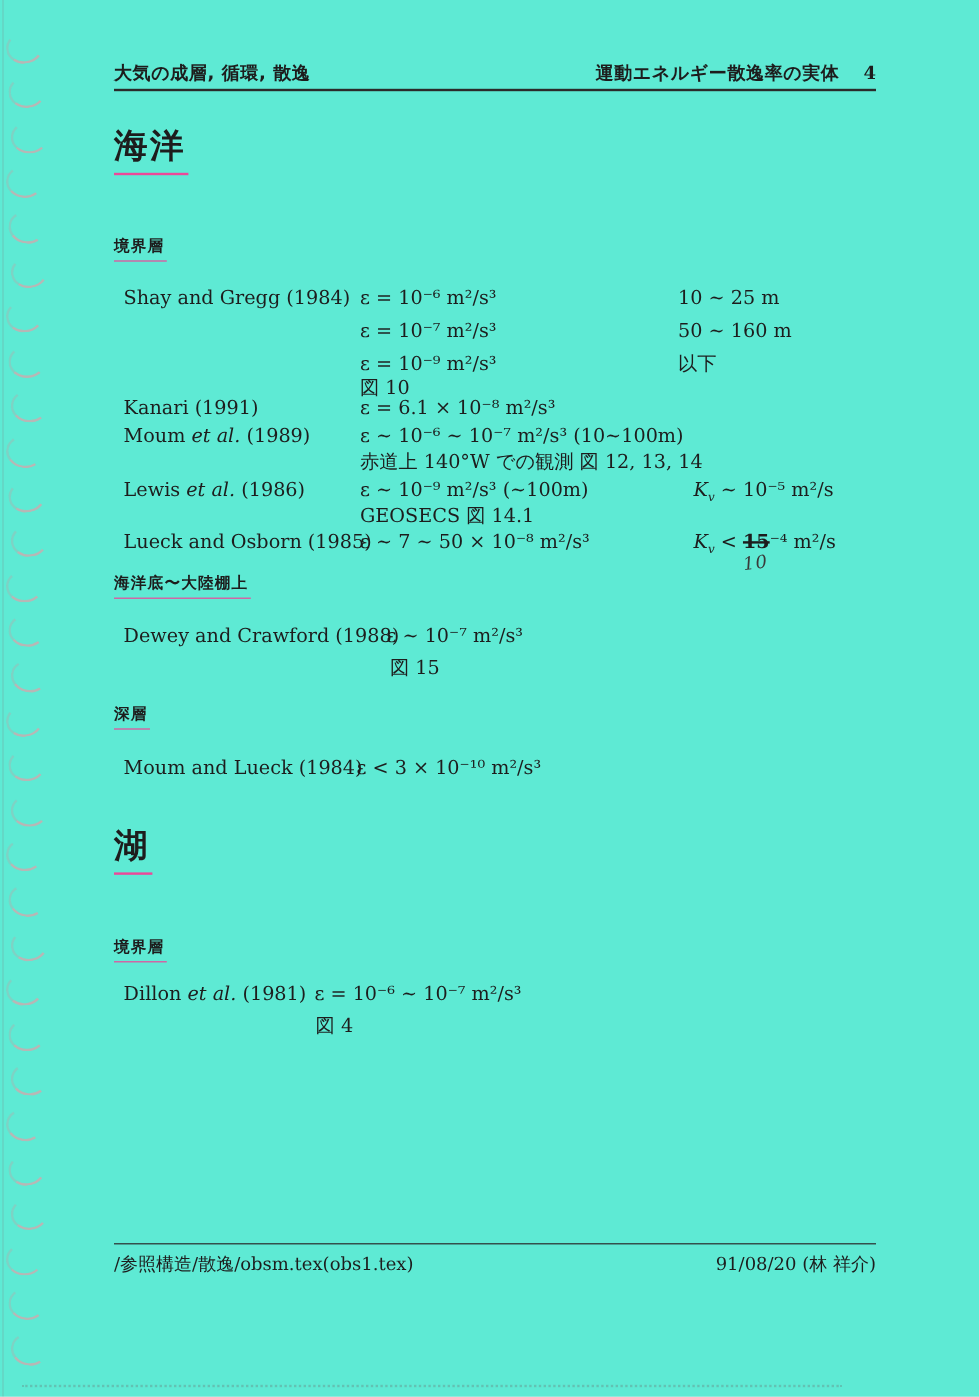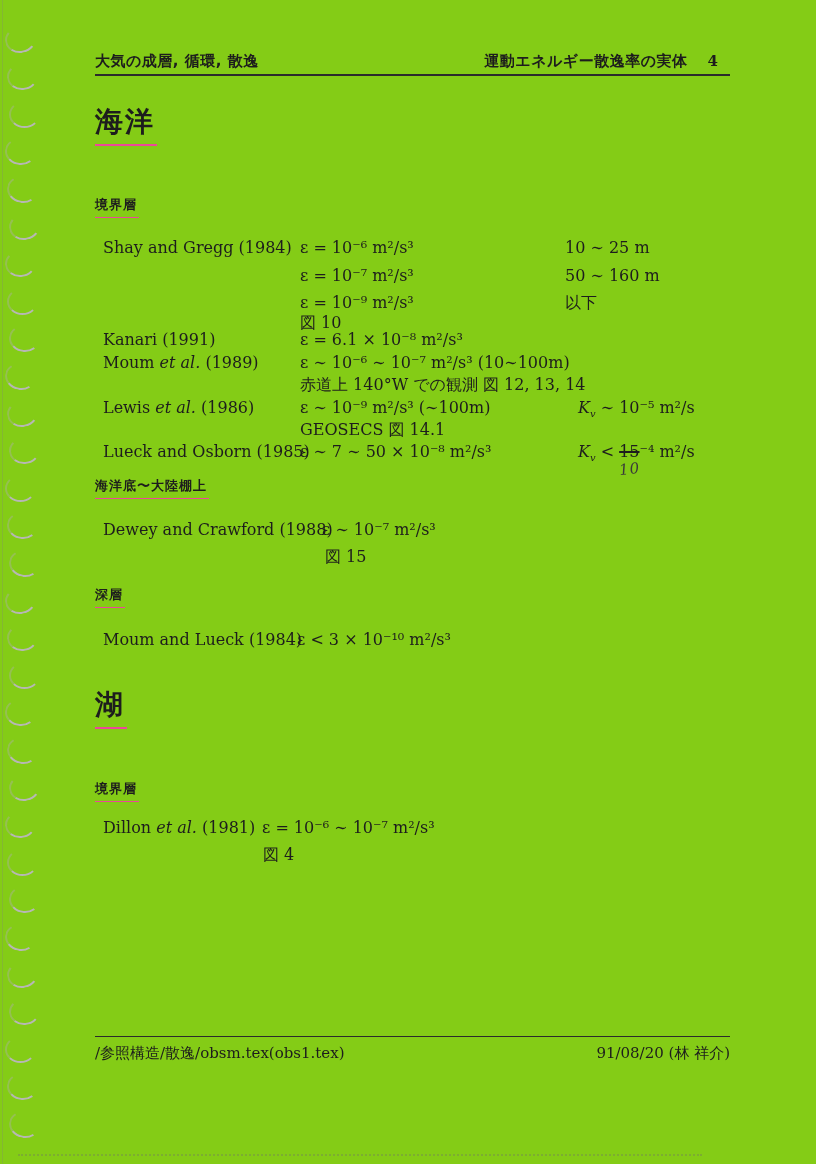--- a/index.html
+++ b/index.html
@@ -1,43 +1,43 @@
 <!DOCTYPE html>
 <html><head>
 <meta charset="utf-8">
 <style>
   html,body{margin:0;padding:0;background:#e8e8e6;}
   .page{
     position:relative;width:816px;height:1164px;margin:0 auto;
-    background:#84cc16;color:#1d1d1d;overflow:hidden;
+    background:#5eead4;color:#1d1d1d;overflow:hidden;
     font-family:"DejaVu Serif","DejaVu Sans","Liberation Serif",serif;
   }
   
   .edge-line{position:absolute;left:2px;top:0;width:1px;height:100%;background:rgba(130,130,130,.28);}
   .scan-bottom{position:absolute;left:18px;top:1154px;width:684px;border-top:2px dotted rgba(110,110,110,.32);}
   .hole{position:absolute;width:27px;height:23px;border:2px solid transparent;
         border-bottom-color:#b7b7b5;border-left-color:rgba(175,175,173,.4);border-radius:50%;}
   
   .hdr{position:absolute;top:52px;font-size:15px;font-weight:600;letter-spacing:.5px;
        font-family:"DejaVu Sans","Liberation Sans",sans-serif;white-space:nowrap;}
-  .hdr-right{right:98px;display:flex;gap:20px;align-items:flex-start;}
+  .hdr-right{right:86px;display:flex;gap:20px;align-items:flex-start;}
   .hdr-right .pagenum{font-family:"DejaVu Serif",serif;font-weight:600;letter-spacing:0;}
   .rule{position:absolute;left:95px;width:635px;border-top:2px solid #2b2b2b;}
   .foot{position:absolute;top:1044px;font-size:15px;white-space:nowrap;}
   
   .h{position:absolute;left:95px;font-family:"DejaVu Sans","Liberation Sans",sans-serif;
      font-weight:700;white-space:nowrap;border-bottom:2px solid #ec4899;padding:0 2px 3px 0;}
   .h-big{font-size:28px;border-bottom-width:2.5px;letter-spacing:2px;}
   .h-sub{font-size:13px;border-bottom-width:1.8px;letter-spacing:1px;}
   
   .t{position:absolute;font-size:16px;line-height:19px;white-space:nowrap;}
   .mit{font-style:italic;}
   .it{font-style:italic;}
   sub{font-size:.62em;}
-  .struck{text-decoration:line-through;text-decoration-thickness:1.5px;}
+  .struck{text-decoration:line-through;text-decoration-thickness:1.5px;font-weight:bold;}
   .hand{position:absolute;font-size:15px;font-style:italic;color:#3a3a3a;
         transform:rotate(-7deg);letter-spacing:1px;}
 </style>
 </head>
 <body>
 
 <div class="page">
 
   <div class="edge-line"></div>
   <div>

